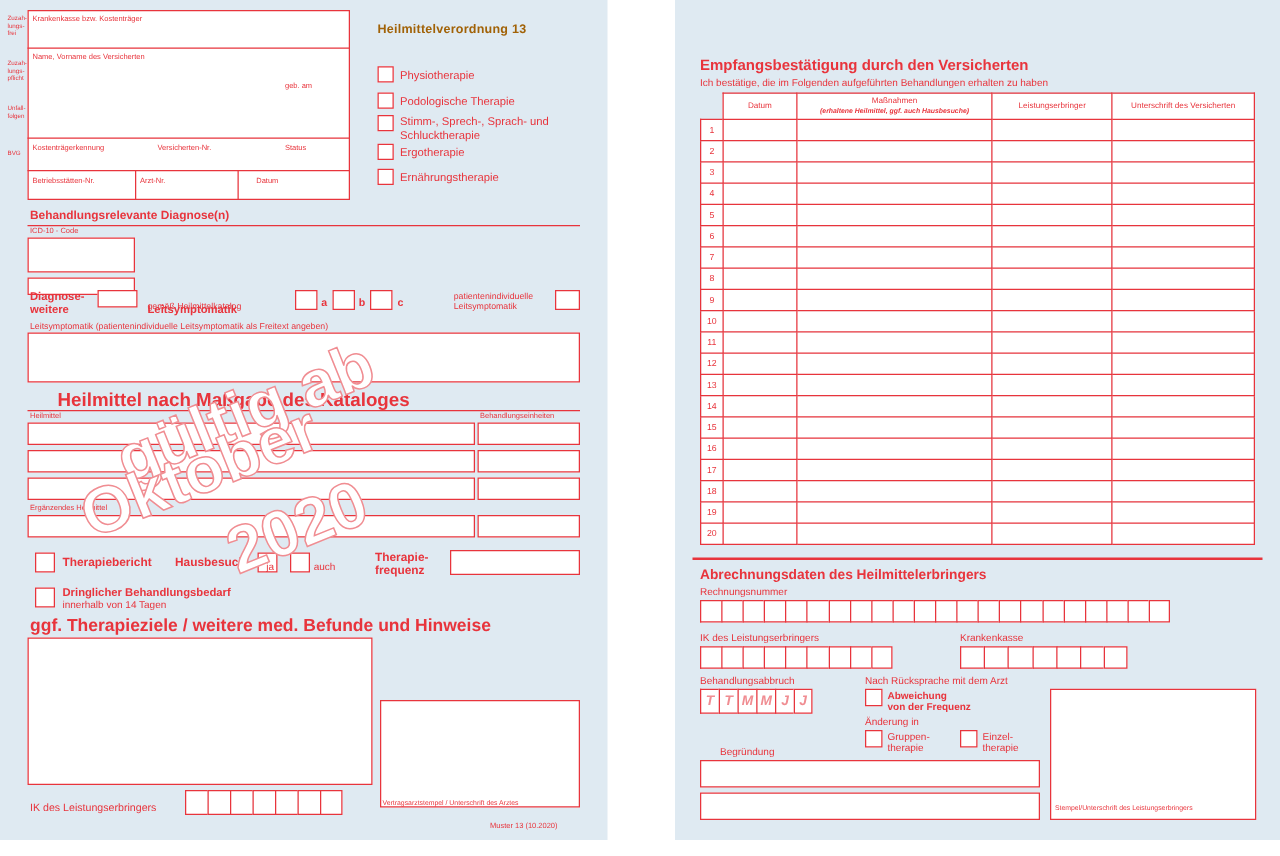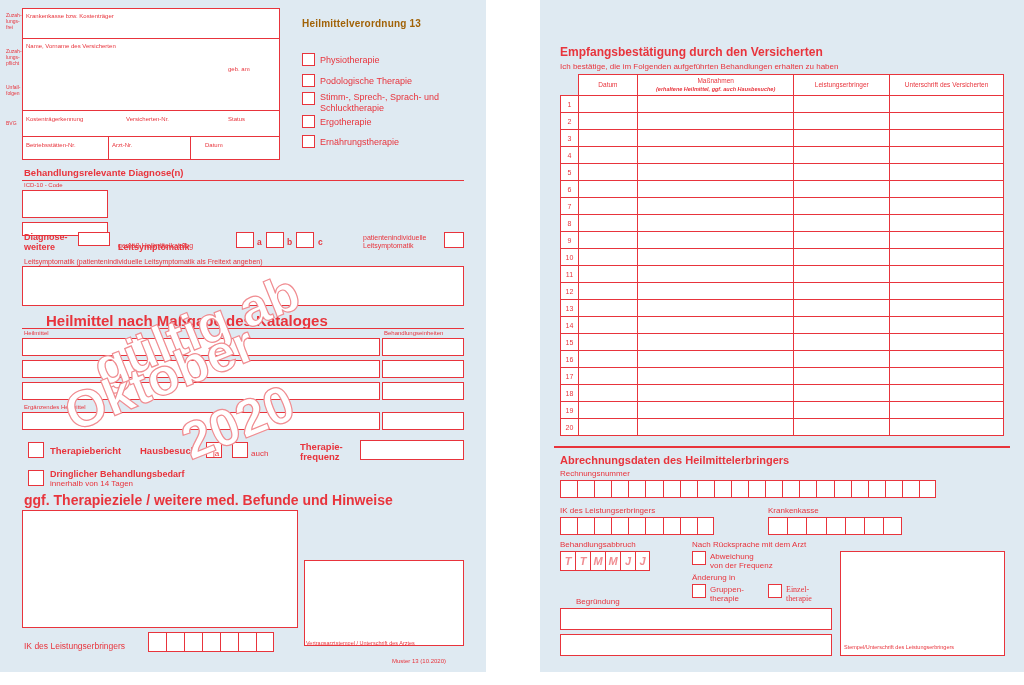--- a/index.html
+++ b/index.html
@@ -391,29 +391,29 @@
         <i style="width: 15px; color: rgb(240, 141, 146); font-size: 11px; font-weight: bold; text-align: center; line-height: 18px;">T</i>
         <i style="width: 15px; color: rgb(240, 141, 146); font-size: 11px; font-weight: bold; text-align: center; line-height: 18px;">T</i>
         <i style="width: 15px; color: rgb(240, 141, 146); font-size: 11px; font-weight: bold; text-align: center; line-height: 18px;">M</i>
         <i style="width: 15px; color: rgb(240, 141, 146); font-size: 11px; font-weight: bold; text-align: center; line-height: 18px;">M</i>
         <i style="width: 15px; color: rgb(240, 141, 146); font-size: 11px; font-weight: bold; text-align: center; line-height: 18px;">J</i>
         <i style="width: 15px; color: rgb(240, 141, 146); font-size: 11px; font-weight: bold; text-align: center; line-height: 18px;">J</i>
       </div>
 
     <div class="t" style="left:152px;top:541px;font-size:8px;">Nach Rücksprache mit dem Arzt</div>
     <div class="bx" style="left:152px;top:551px;width:14px;height:14px;"></div>
-    <div class="t" style="left:170px;top:552px;font-size:8px;white-space:pre-line;line-height:9px;">Abweichung
+    <div class="t" style="left:170px;top:552px;font-size:8px;white-space:pre-line;line-height:9px;font-weight:bold;">Abweichung
 von der Frequenz</div>
 
     <div class="t" style="left:152px;top:574px;font-size:8px;">Änderung in</div>
     <div class="bx" style="left:152px;top:584px;width:14px;height:14px;"></div>
     <div class="t" style="left:170px;top:585px;font-size:8px;white-space:pre-line;line-height:9px;">Gruppen-
 therapie</div>
     <div class="bx" style="left:228px;top:584px;width:14px;height:14px;"></div>
-    <div class="t" style="left:246px;top:585px;font-size:8px;white-space:pre-line;line-height:9px;font-family:Liberation Serif, serif;">Einzel-
+    <div class="t" style="left:246px;top:585px;font-size:8px;white-space:pre-line;line-height:9px;">Einzel-
 therapie</div>
 
     <div class="t" style="left:4px;top:598px;font-size:8px;margin-left:32px;">Begründung</div>
     <div class="bx" style="left:20px;top:608px;width:272px;height:22px;"></div>
     <div class="bx" style="left:20px;top:634px;width:272px;height:22px;"></div>
 
     <div class="bx" style="left:300px;top:551px;width:165px;height:105px;"></div>
     <div class="tk" style="left:304px;top:644px;font-size:5.5px;">Stempel/Unterschrift des Leistungserbringers</div>
 
   </div>

